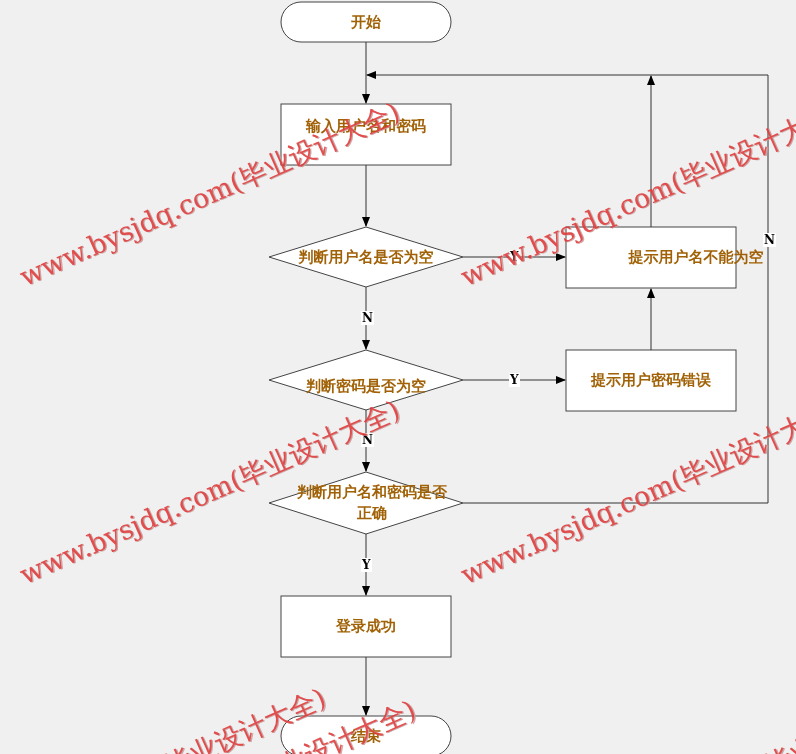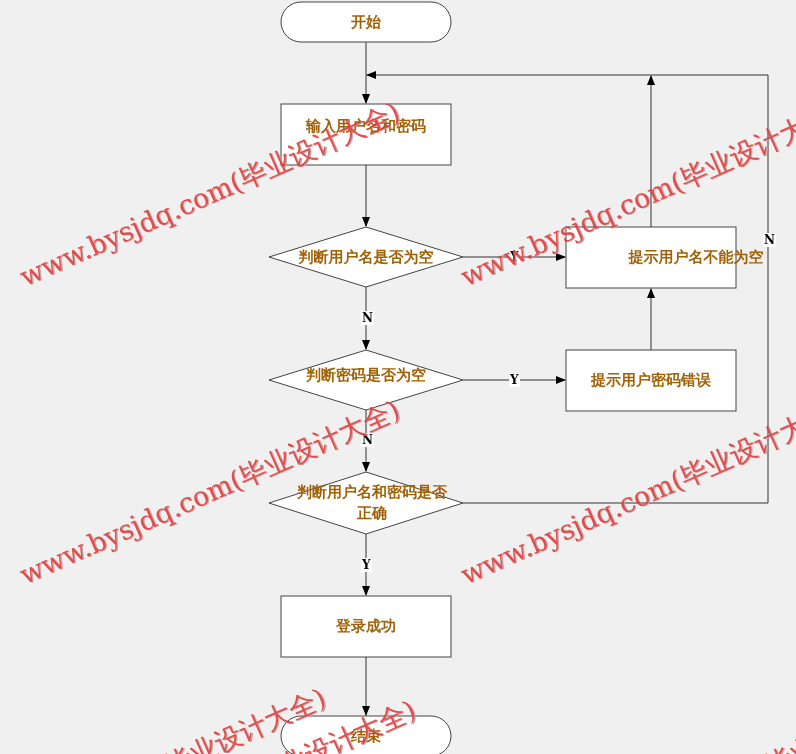--- a/index.html
+++ b/index.html
@@ -59,21 +59,21 @@
     <line x1="366" y1="657" x2="366" y2="715" marker-end="url(#arr)"></line>
     <line x1="651" y1="350" x2="651" y2="289" marker-end="url(#arr)"></line>
     <line x1="651" y1="227" x2="651" y2="76" marker-end="url(#arr)"></line>
     <polyline points="463,503 768,503 768,75 367,75" marker-end="url(#arr)"></polyline>
   </g>
 </svg>
 
 <div class="node-text" style="left:281px;top:2px;width:170px;height:40px;">开始</div>
 <div class="node-text" style="left:281px;top:104px;width:170px;height:45px;">输入用户名和密码</div>
 <div class="node-text" style="left:279px;top:227px;width:174px;height:60px;">判断用户名是否为空</div>
-<div class="node-text" style="left:279px;top:345px;width:174px;height:60px;">判断密码是否为空</div>
+<div class="node-text" style="left:279px;top:356px;width:174px;height:60px;">判断密码是否为空</div>
 <div class="node-text" style="left:292px;top:472px;width:160px;height:62px;">判断用户名和密码是否正确</div>
 <div class="node-text" style="left:566px;top:227px;width:170px;height:61px;margin-left:45px;">提示用户名不能为空</div>
 <div class="node-text" style="left:566px;top:350px;width:170px;height:61px;">提示用户密码错误</div>
 <div class="node-text" style="left:281px;top:596px;width:170px;height:61px;border-radius:17px;">登录成功</div>
 <div class="node-text" style="left:281px;top:716px;width:170px;height:40px;">结束</div>
 
 <span class="edge-label" style="left:509px;top:250px;">Y</span>
 <span class="edge-label" style="left:361px;top:311px;">N</span>
 <span class="edge-label" style="left:509px;top:373px;">Y</span>
 <span class="edge-label" style="left:361px;top:433px;">N</span>

